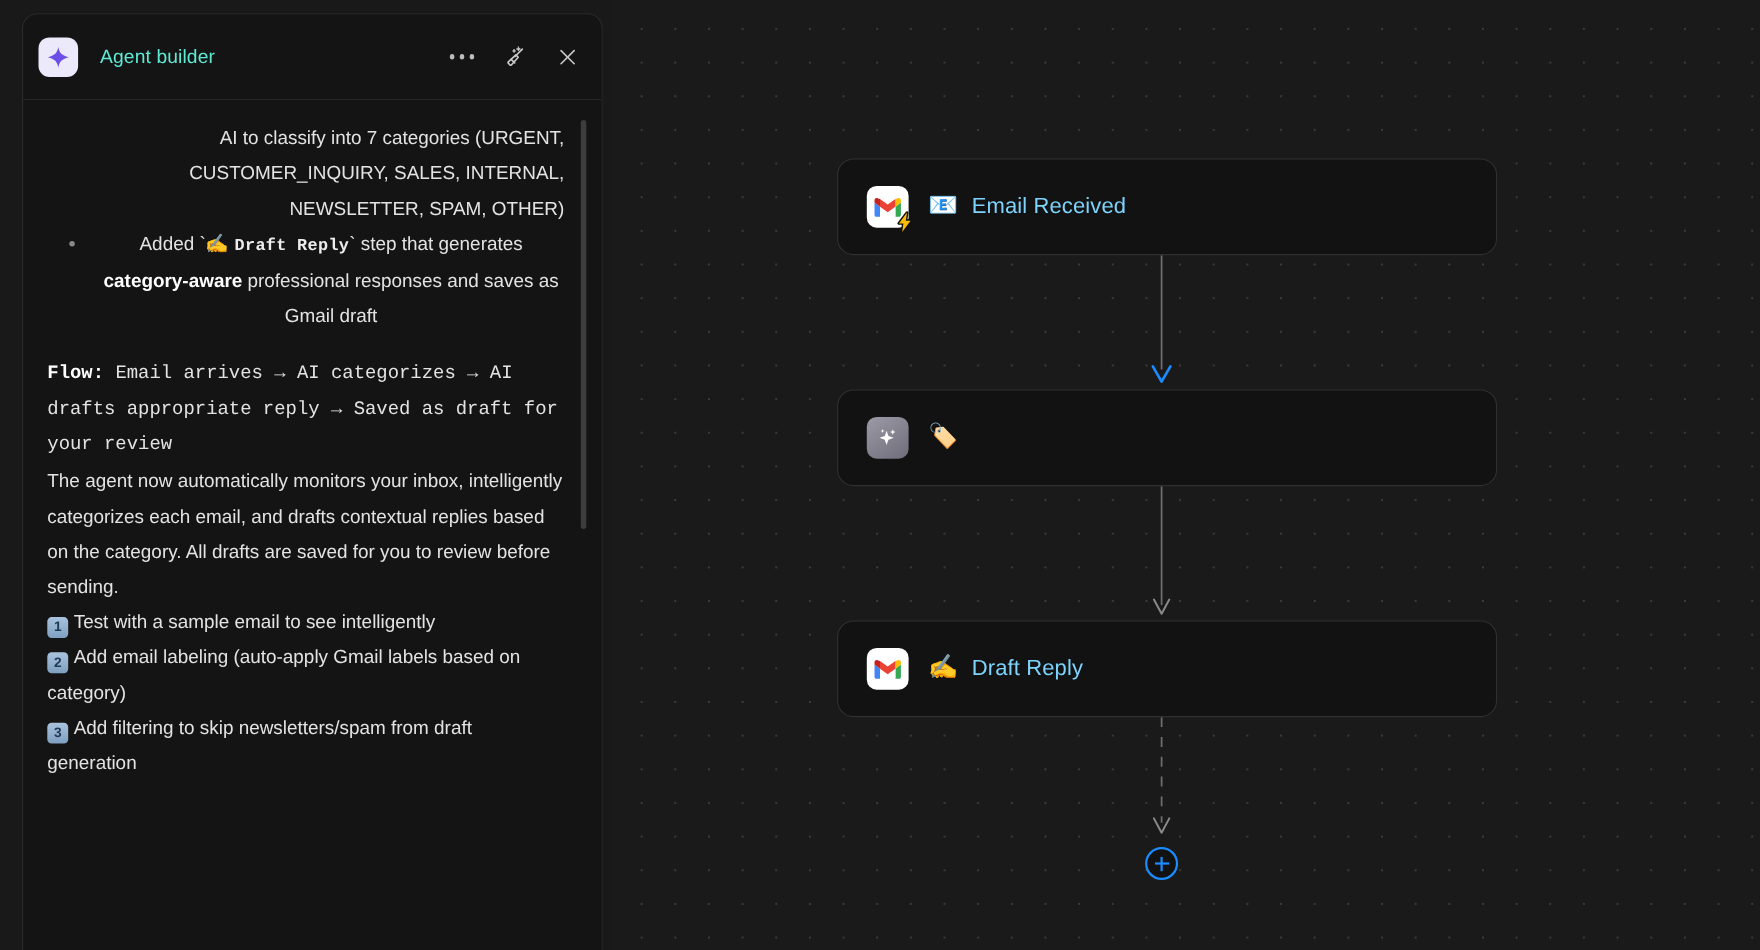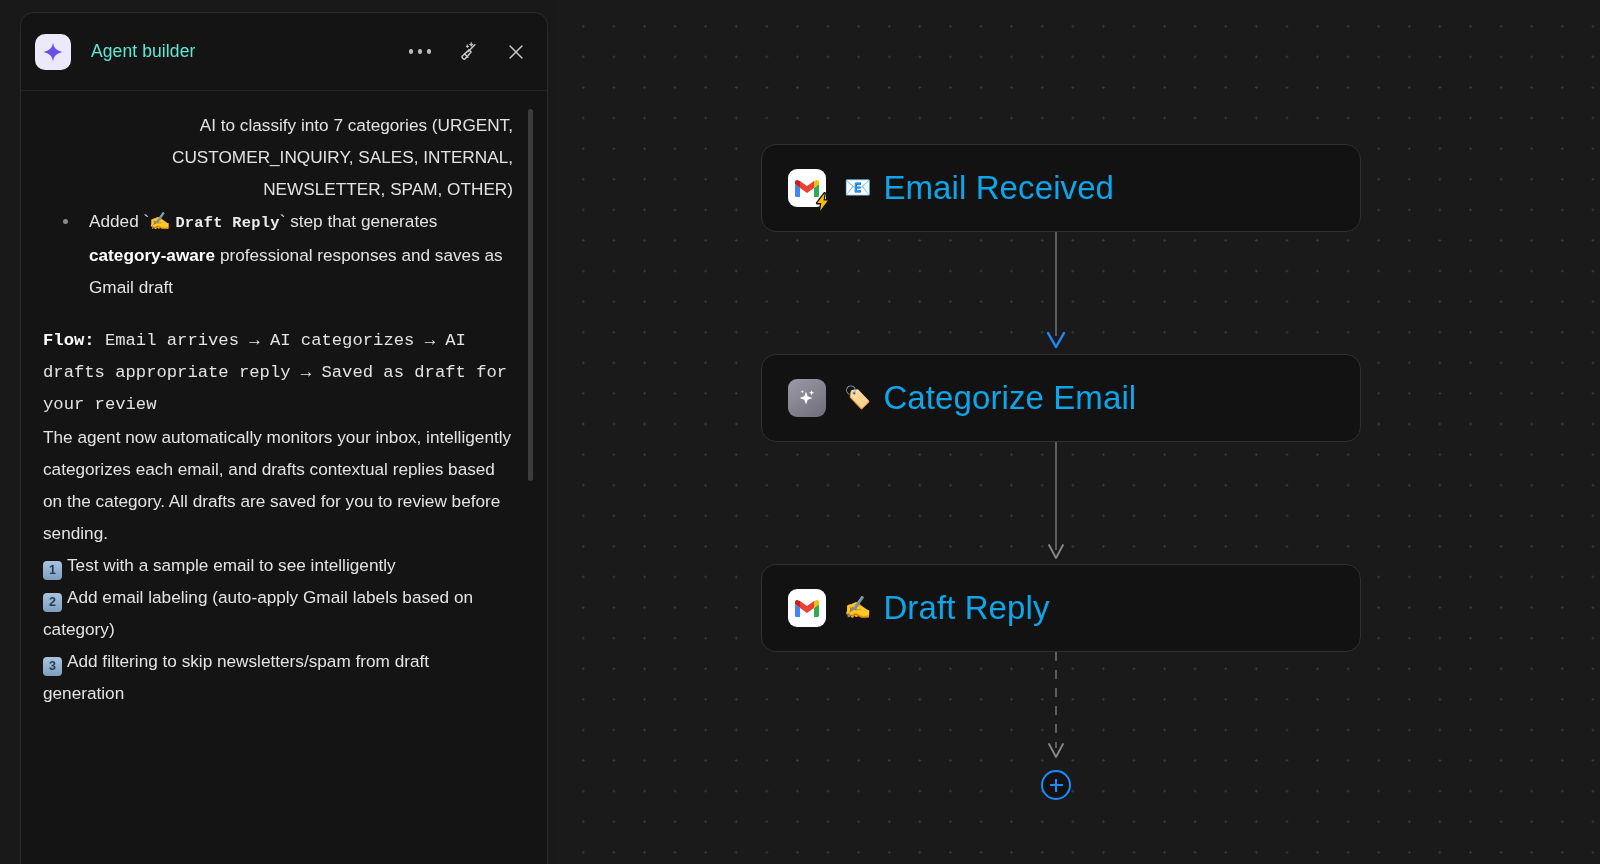--- a/index.html
+++ b/index.html
@@ -146,22 +146,22 @@
   .node-emoji {
     font-family: "DejaVu Sans", sans-serif;
     font-size: 22px;
     margin-left: 18px;
     line-height: 1;
     flex: 0 0 auto;
     display: flex; align-items: center;
   }
   .node-label {
     margin-left: 12px;
-    color: #0ea5e9;
-    font-size: 33px;
+    color: #7dd3fc;
+    font-size: 20px;
     letter-spacing: .1px;
     white-space: nowrap;
   }
 
   .connector { position: absolute; }
 
   .plusbtn {
     position: absolute;
     width: 30px; height: 30px;
     border-radius: 50%;
@@ -215,21 +215,20 @@
       <div class="node-icon-wrap">
         <div class="ai-tile">
           <svg width="24" height="24" viewBox="0 0 24 24">
             <path d="M11 5.5 12.7 10.3 17.5 12 12.7 13.7 11 18.5 9.3 13.7 4.5 12 9.3 10.3z" fill="#fff"></path>
             <path d="M16.6 4.2 17.3 6.1 19.2 6.8 17.3 7.5 16.6 9.4 15.9 7.5 14 6.8 15.9 6.1z" fill="#fff"></path>
             <path d="M7.3 4.0 7.8 5.3 9.1 5.8 7.8 6.3 7.3 7.6 6.8 6.3 5.5 5.8 6.8 5.3z" fill="#fff"></path>
           </svg>
         </div>
       </div>
       <div class="node-emoji">🏷️</div>
-      <div class="node-label">Categorize Email</div>
     </div>
 
     <svg class="connector" style="left:487px; top:442px;" width="26" height="122">
       <line x1="13" y1="0" x2="13" y2="108" stroke="#6e6e6e" stroke-width="1.6"></line>
       <path d="M6 103 L13 116 L20 103" fill="none" stroke="#8a8a8a" stroke-width="1.8" stroke-linecap="round" stroke-linejoin="round"></path>
     </svg>
 
     <div class="node" style="left:205px; top:564px;">
       <div class="node-icon-wrap">
         <div class="gmail-tile">
@@ -290,21 +289,21 @@
         </div>
       </div>
     </div>
 
     <div class="panel-body">
 
       <div class="bullet-block tight">
         <span>AI to classify into 7 categories (URGENT, CUSTOMER_INQUIRY, SALES, INTERNAL, NEWSLETTER, SPAM, OTHER)</span>
       </div>
 
-      <div class="li" style="margin-top:0;">
+      <div class="li" style="margin-top:0;text-align:center;">
         <span class="dot"></span>
         <span>Added `</span><span class="emoji">✍️</span>
         <code class="mono">Draft Reply</code><span>` step that generates </span><b>category-aware</b><span> professional responses and saves as Gmail draft</span>
       </div>
 
       <div class="para">
         <b>Flow:</b><span> Email arrives → AI categorizes → AI drafts appropriate reply → Saved as draft for your review</span>
       </div>
 
       <div class="tight">The agent now automatically monitors your inbox, intelligently categorizes each email, and drafts contextual replies based on the category. All drafts are saved for you to review before sending.</div>

